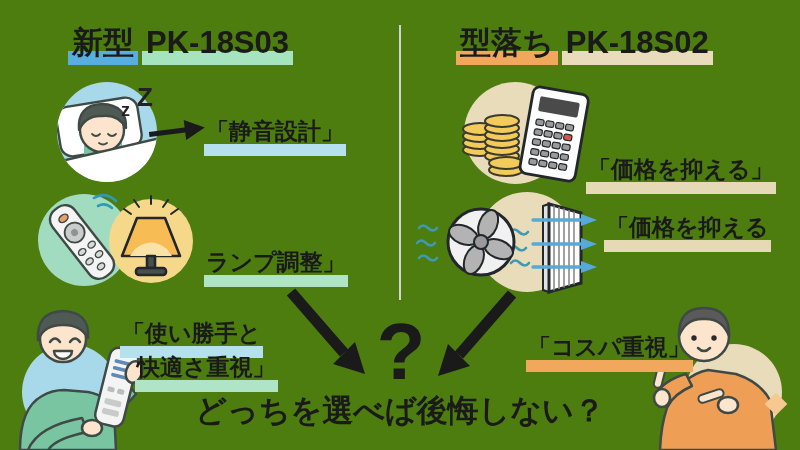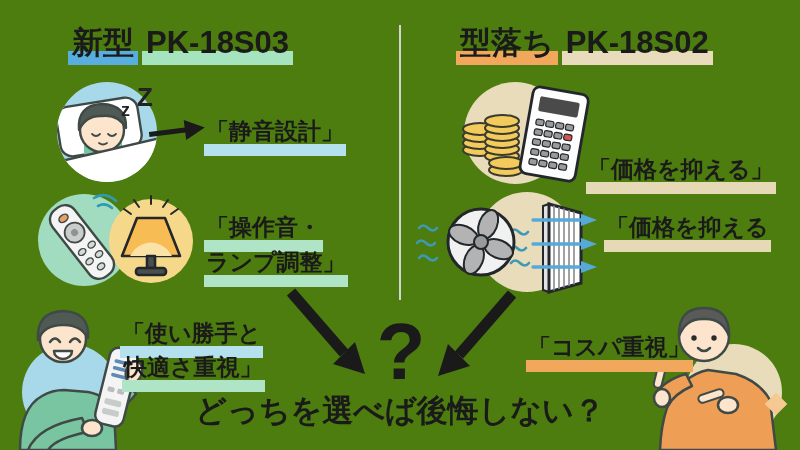--- a/index.html
+++ b/index.html
@@ -103,21 +103,21 @@
         <line x1="135" y1="22" x2="142" y2="17"></line>
       </g>
       <path d="M101,26 L129,26 L144,64 L86,64 Z" fill="#f8bc55"></path>
       <path d="M99,57 Q115,44 131,57 L136,64 L94,64 Z" fill="#fbe3a8" stroke="none"></path>
       <rect x="111" y="64" width="8" height="12" fill="#4a4f4d"></rect>
       <rect x="100" y="76" width="30" height="7" rx="3" fill="#4a4f4d"></rect>
     </g>
   </svg>
 
   <div class="abs label" style="left:204px;top:210px;">
-    <span class="band band-lgreen">「操作音・</span><br>
+    <br>
     <span class="band band-lgreen" style="">ランプ調整」</span>
   </div>
 
   <svg class="abs" style="left:450px;top:80px;" width="145" height="110" viewBox="0 0 145 110">
     <circle cx="65" cy="53" r="51" fill="#e9dcba"></circle>
     <g stroke="#3a3a2e" stroke-width="2" fill="#f3ca5c">
       <ellipse cx="30" cy="70" rx="17" ry="6"></ellipse>
         <ellipse cx="30" cy="63" rx="17" ry="6"></ellipse>
       <ellipse cx="30" cy="56" rx="17" ry="6"></ellipse>
         <ellipse cx="30" cy="49" rx="17" ry="6"></ellipse>
@@ -244,21 +244,21 @@
           <rect x="100" y="102" width="17" height="6" rx="2" fill="#c7cbca"></rect>
           <rect x="100" y="112" width="17" height="6" rx="2" fill="#c7cbca"></rect>
         </g>
       </g>
       <ellipse cx="126" cy="74" rx="8" ry="11" fill="#fce4cd" transform="rotate(18 126 74)"></ellipse>
       <ellipse cx="84" cy="130" rx="10" ry="8" fill="#fce4cd"></ellipse>
     </g>
   </svg>
   <div class="abs label" style="left:120px;top:316px;line-height:34px;">
     <span class="band band-lblue">「使い勝手と</span><br>
-    <span class="band band-lgreen" style="margin-left:2px;">快適さ重視」</span>
+    <span class="band band-lgreen" style="margin-left:15px;">快適さ重視」</span>
   </div>
 
   <div class="abs bg-circle c-tan" style="left:686px;top:344px;width:96px;height:96px;"></div>
   <svg class="abs" style="left:648px;top:300px;" width="152" height="150" viewBox="0 0 152 150">
     <g stroke="#3f4a46" stroke-width="2.5" stroke-linejoin="round" stroke-linecap="round">
       <path d="M12,150 Q14,100 36,82 Q48,72 60,70 L88,74 Q112,82 122,100 L128,150 Z" fill="#ee9f55"></path>
       <rect x="120" y="96" width="16" height="16" fill="#f7c992" stroke="none" transform="rotate(45 128 104)"></rect>
       <path d="M44,86 Q26,94 20,106 L6,96 Q16,80 38,74 Z" fill="#ee9f55"></path>
       <circle cx="56" cy="36" r="25" fill="#fce4cd"></circle>
       <path d="M31,36 Q30,8 56,8 Q82,8 81,36 Q74,18 56,19 Q38,18 31,36 Z" fill="#5a5a5a"></path>

